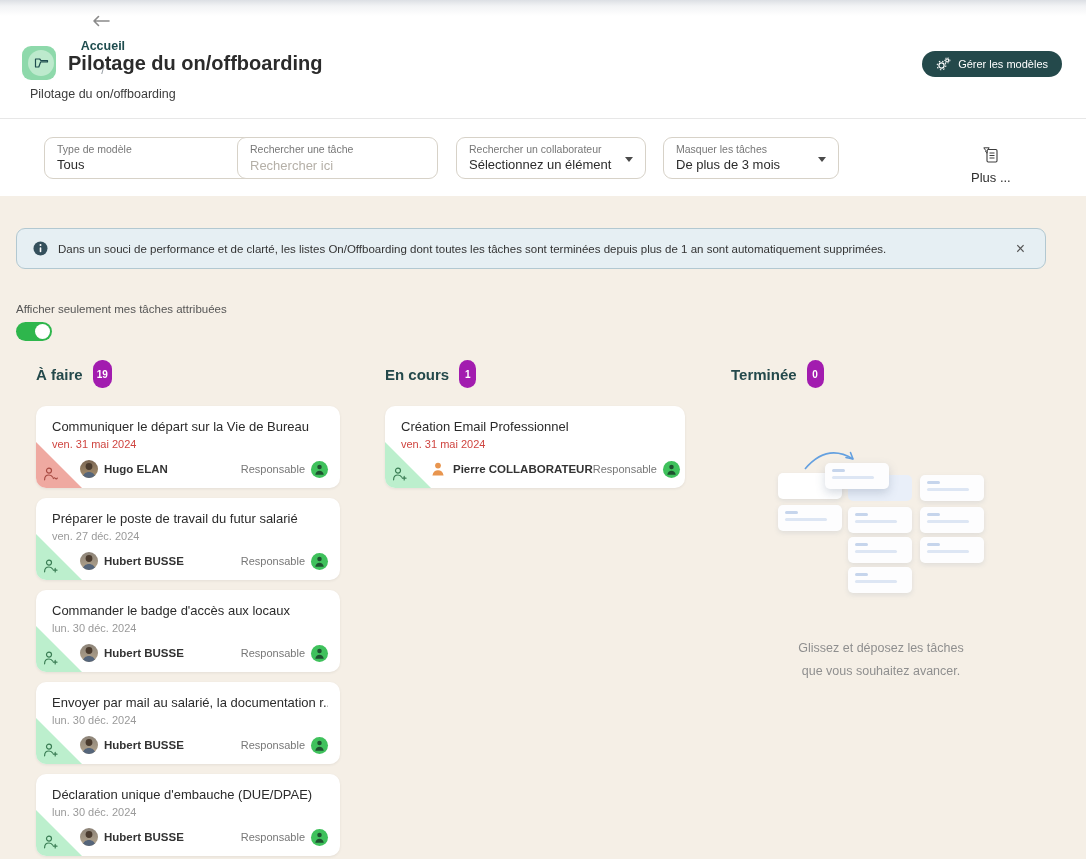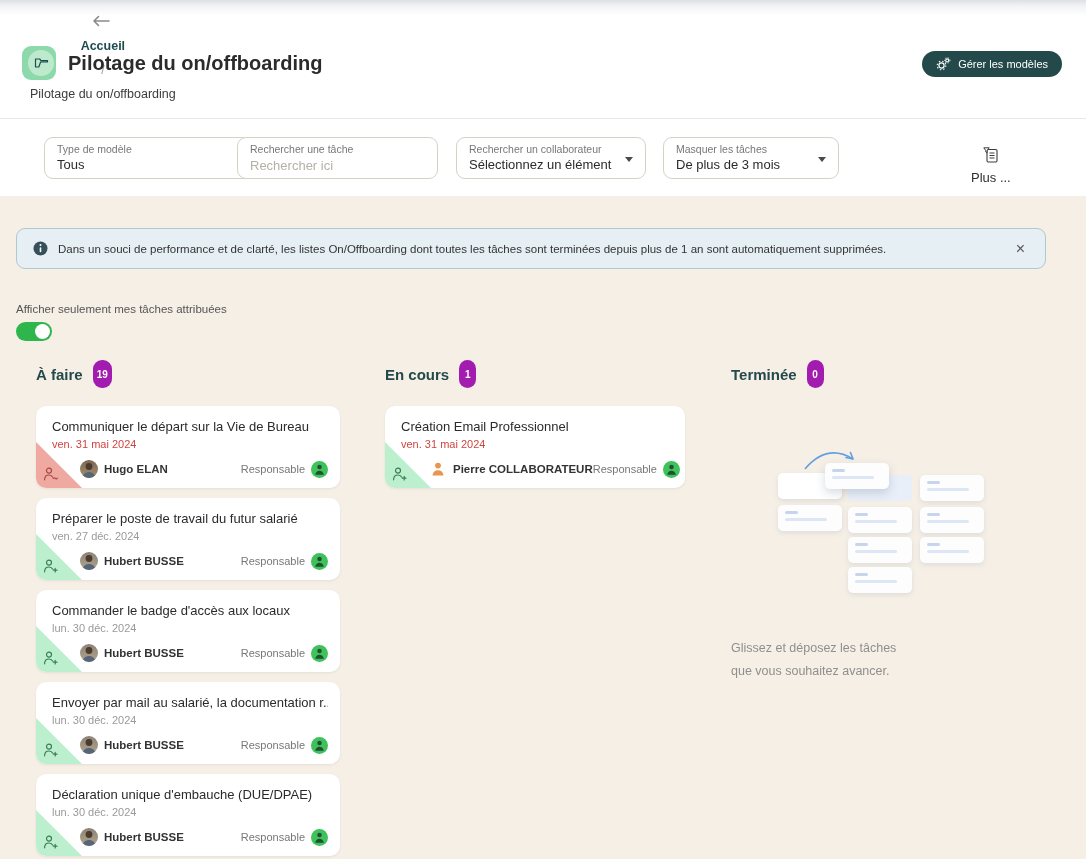--- a/index.html
+++ b/index.html
@@ -122,21 +122,21 @@
   .illus { position:relative; height:172px; }
   .mini {
     position:absolute; width:64px; height:26px; background:#fdfdfe; border-radius:5px;
     box-shadow:0 2px 5px rgba(90,110,140,.14); padding:6px 7px;
   }
   .mini .l1 { width:13px; height:3px; background:#c6d5ec; border-radius:2px; margin-bottom:4px; }
   .mini .l2 { width:42px; height:3px; background:#dde6f4; border-radius:2px; }
   .mini.blank { background:#ffffff; }
   .mini.slot { background:#e9eff9; box-shadow:none; }
   .mini.drag { z-index:3; box-shadow:0 4px 10px rgba(90,110,140,.25); }
-  .empty-text { margin-top:20px; text-align:left; font-size:12.5px; color:#8f8f8f; line-height:1.85; }
+  .empty-text { margin-top:20px; text-align:center; font-size:12.5px; color:#8f8f8f; line-height:1.85; }
 
   svg { display:block; }
 </style>
 </head>
 <body>
 
 <div class="header-zone">
   <div class="breadcrumb">
     <span class="back-btn">
       <svg width="18" height="12" viewBox="0 0 18 12">

